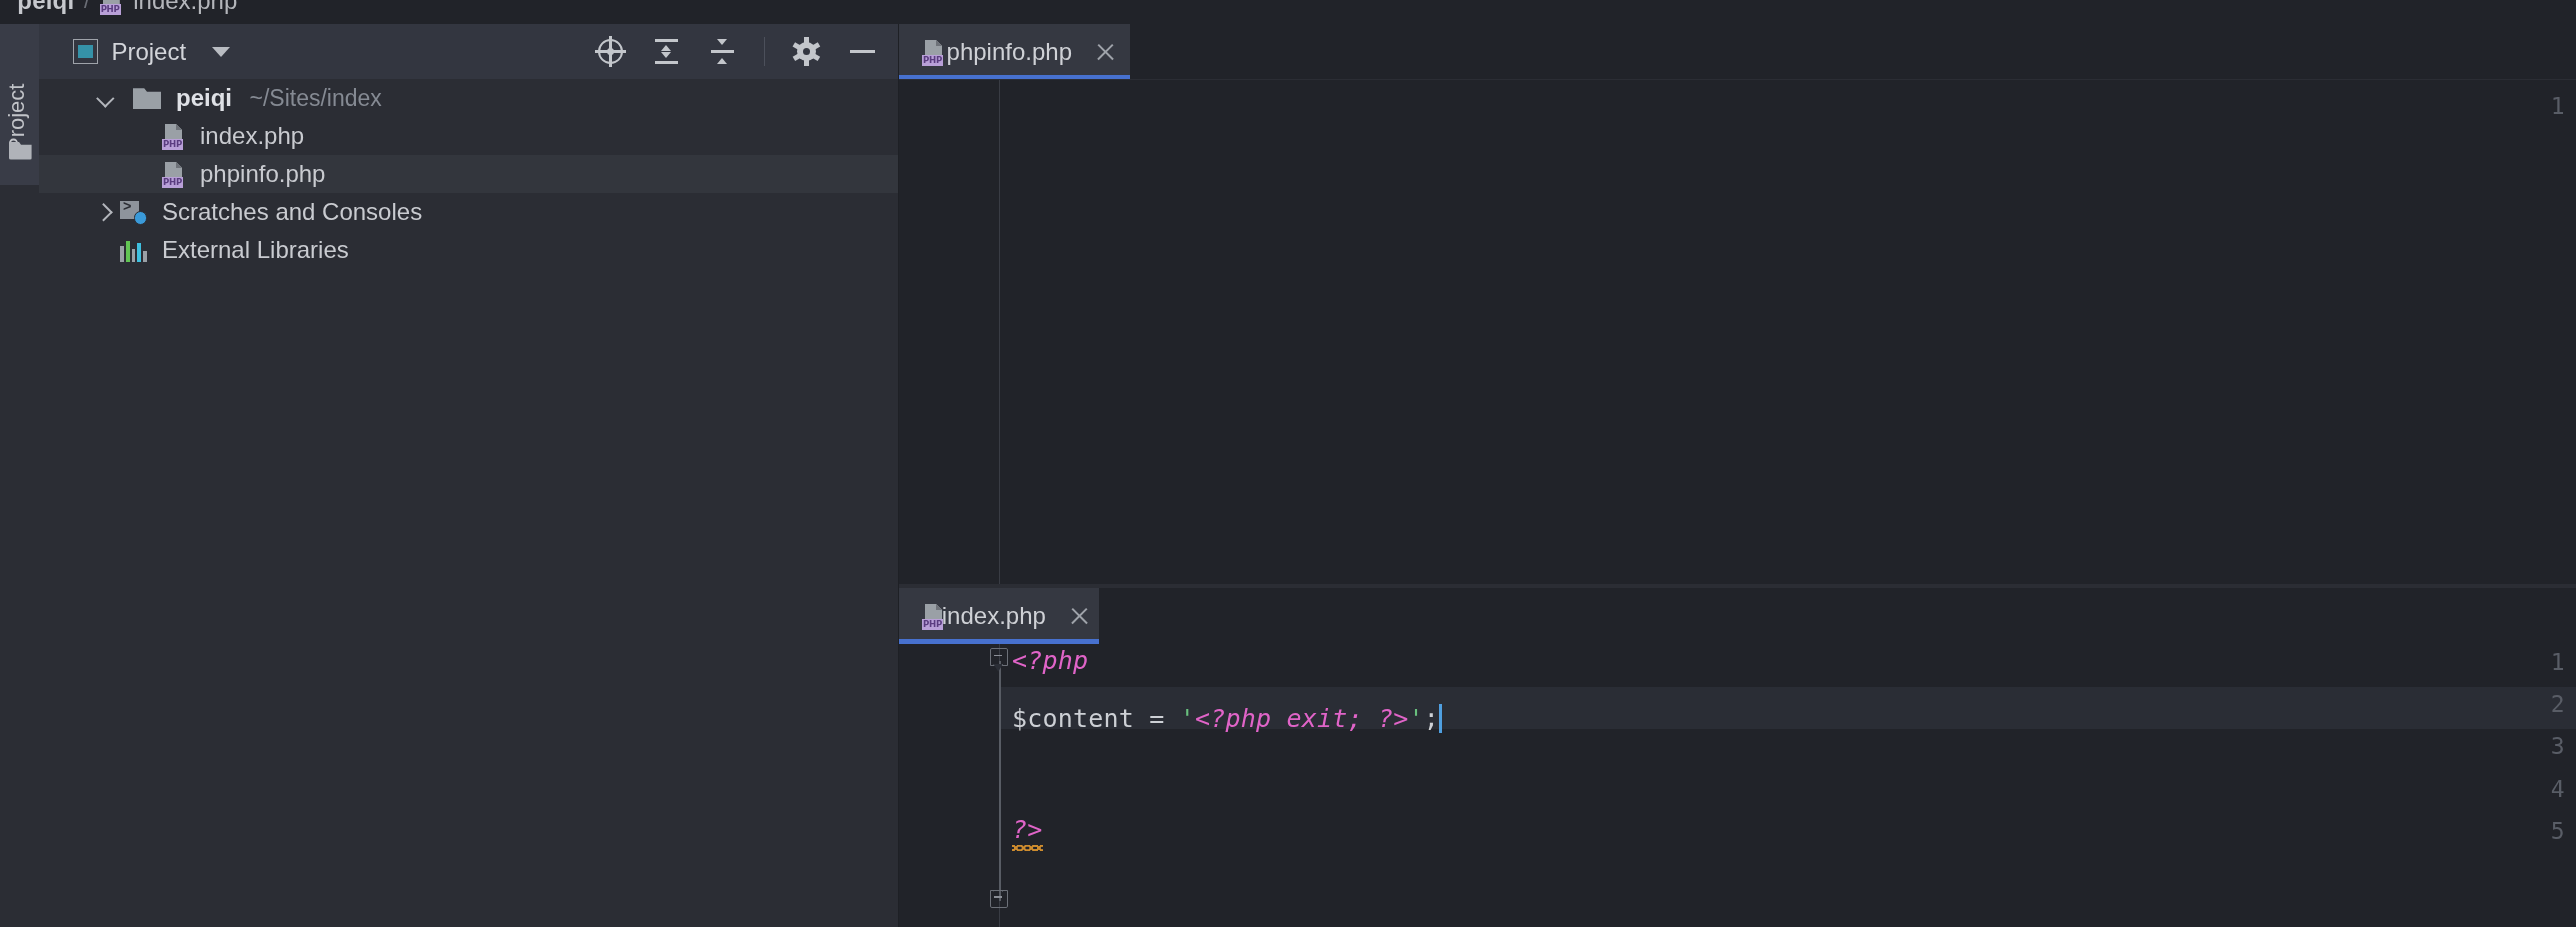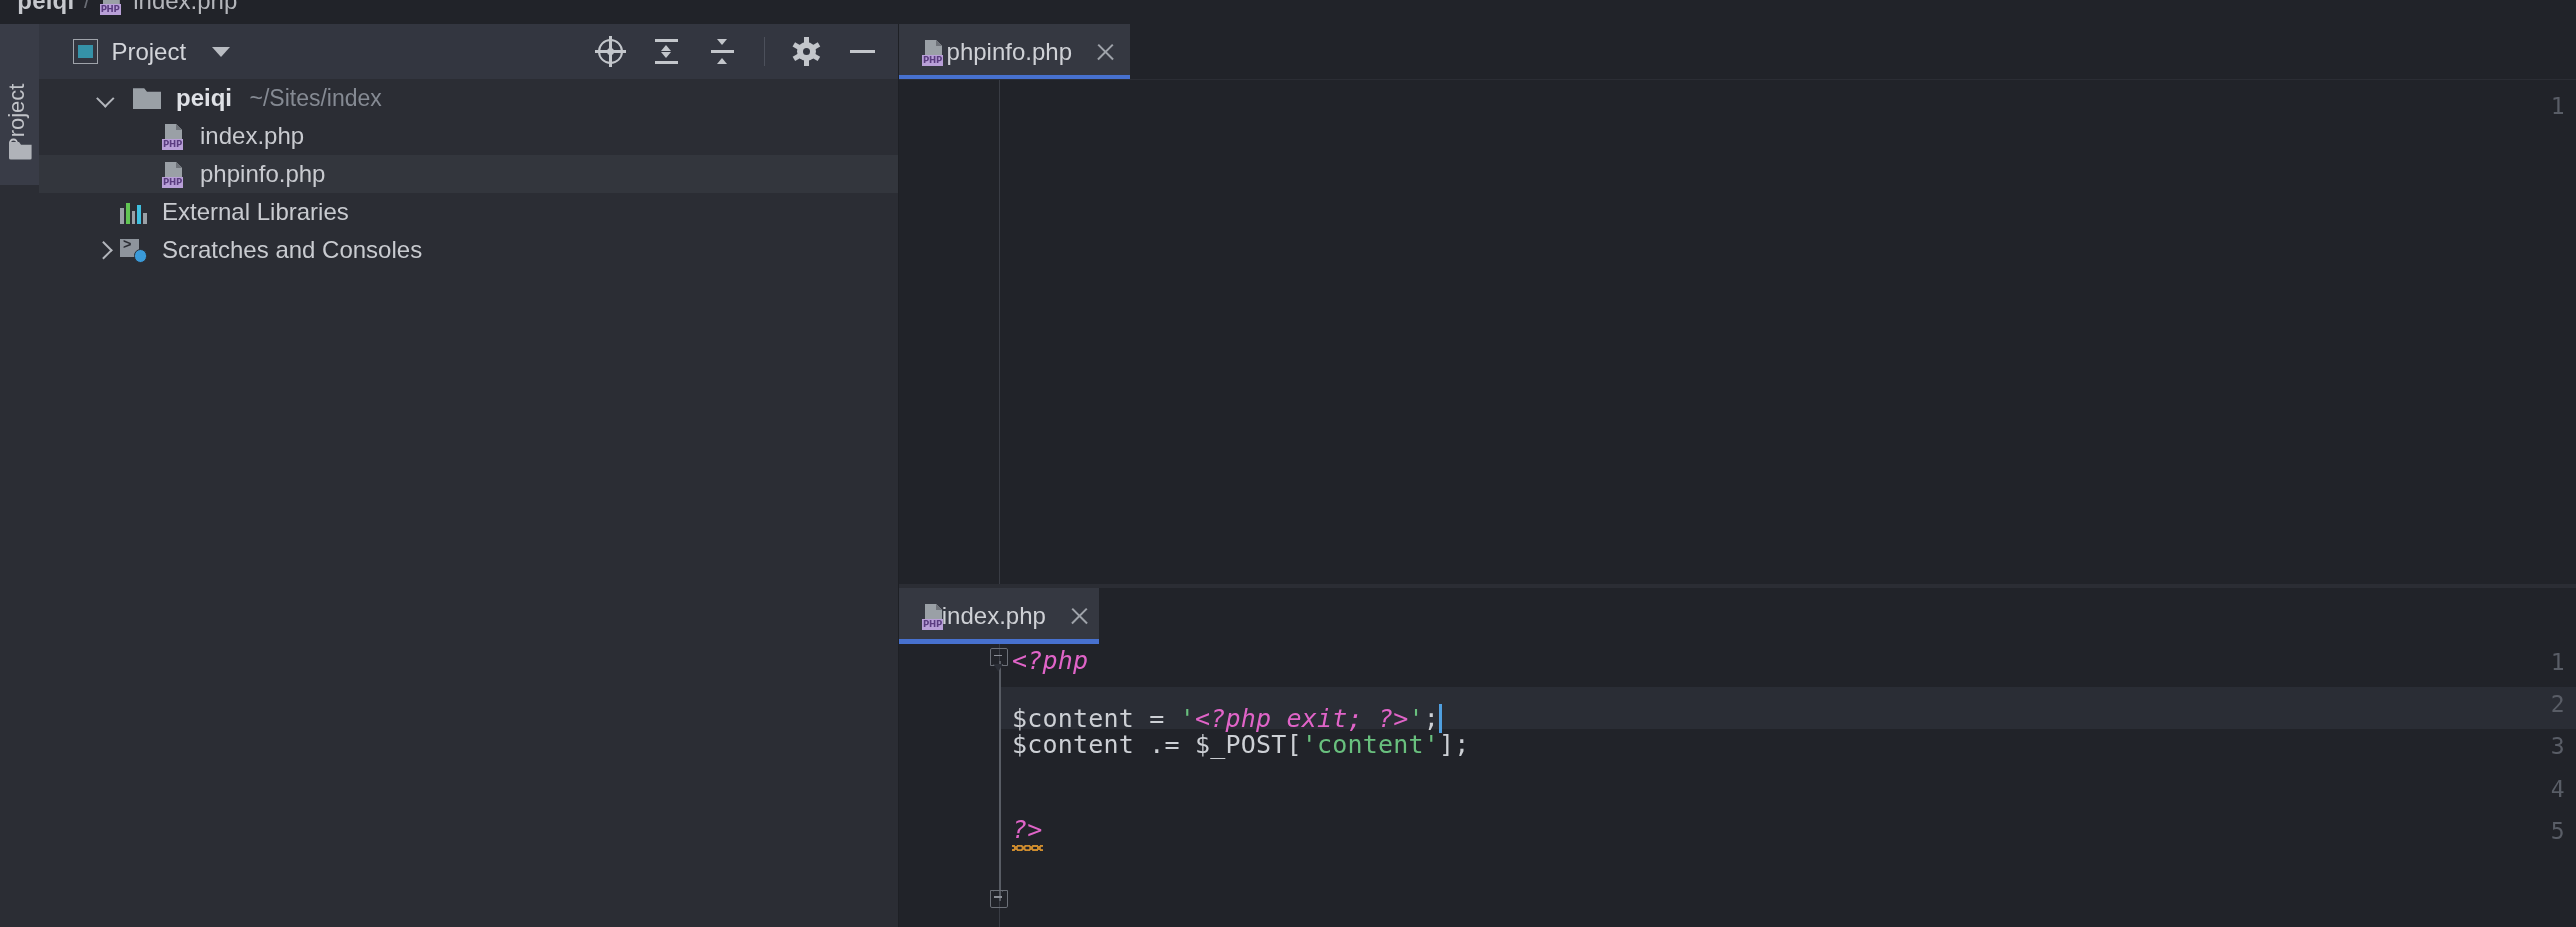--- a/index.html
+++ b/index.html
@@ -627,37 +627,37 @@
 
       <div class="tree-row selected">
         <span class="php-badge" style="position:absolute;left:123px">
           <span class="sheet"></span>
             <span class="tag">PHP</span>
         </span>
         <span style="position:absolute;left:161px">phpinfo.php</span>
       </div>
 
       <div class="tree-row">
+        <span class="chev right" style="left:56px"></span>
+        <span class="clock-icon" style="position:absolute;left:81px">
+          <span class="sq"></span>
+            <span class="cl"></span>
+        </span>
+        <span style="position:absolute;left:123px">Scratches and Consoles</span>
+      </div>
+
+      <div class="tree-row">
         <span class="lib-icon" style="position:absolute;left:81px">
           <span style="left:0;height:15.4px;background:#9aa0a6"></span>
           <span style="left:5.8px;height:21px;background:#62c554"></span>
           <span style="left:11.5px;height:12.5px;background:#9aa0a6"></span>
           <span style="left:17.3px;height:19px;background:#3fc0e0"></span>
           <span style="left:23px;height:10.6px;background:#9aa0a6"></span>
         </span>
         <span style="position:absolute;left:123px">External Libraries</span>
-      </div>
-
-      <div class="tree-row">
-        <span class="chev right" style="left:56px"></span>
-        <span class="clock-icon" style="position:absolute;left:81px">
-          <span class="sq"></span>
-            <span class="cl"></span>
-        </span>
-        <span style="position:absolute;left:123px">Scratches and Consoles</span>
       </div>
 
     </div>
   </div>
 
   <div class="editor-area">
 
     <div class="tabbar">
       <div class="tab" style="width:231px">
         <span class="php-badge">
@@ -706,19 +706,18 @@
       </div>
 
       <div class="lnum" style="top:4.8px">1</div>
       <div class="lnum" style="top:47px">2</div>
       <div class="lnum" style="top:89px">3</div>
       <div class="lnum" style="top:132px">4</div>
       <div class="lnum" style="top:174px">5</div>
 
       <div class="code-line" style="top:1.9px"><span class="tok-tag">&lt;?php</span></div>
       <div class="code-line" style="top:60px"><span class="tok-plain">$content = </span><span class="tok-str">'</span><span class="tok-tag">&lt;?php exit; ?&gt;</span><span class="tok-str">'</span><span class="tok-plain">;</span><span class="caret"></span></div>
-      <div class="code-line" style="top:86px"><span class="tok-plain">$content .= $_POST[</span><span class="tok-str">'content'</span><span class="tok-plain">];</span></div>
       <div class="code-line" style="top:171px"><span class="tok-tag squiggle">?&gt;</span></div>
     </div>
 
   </div>
 </div>
 
 
 </body></html>

